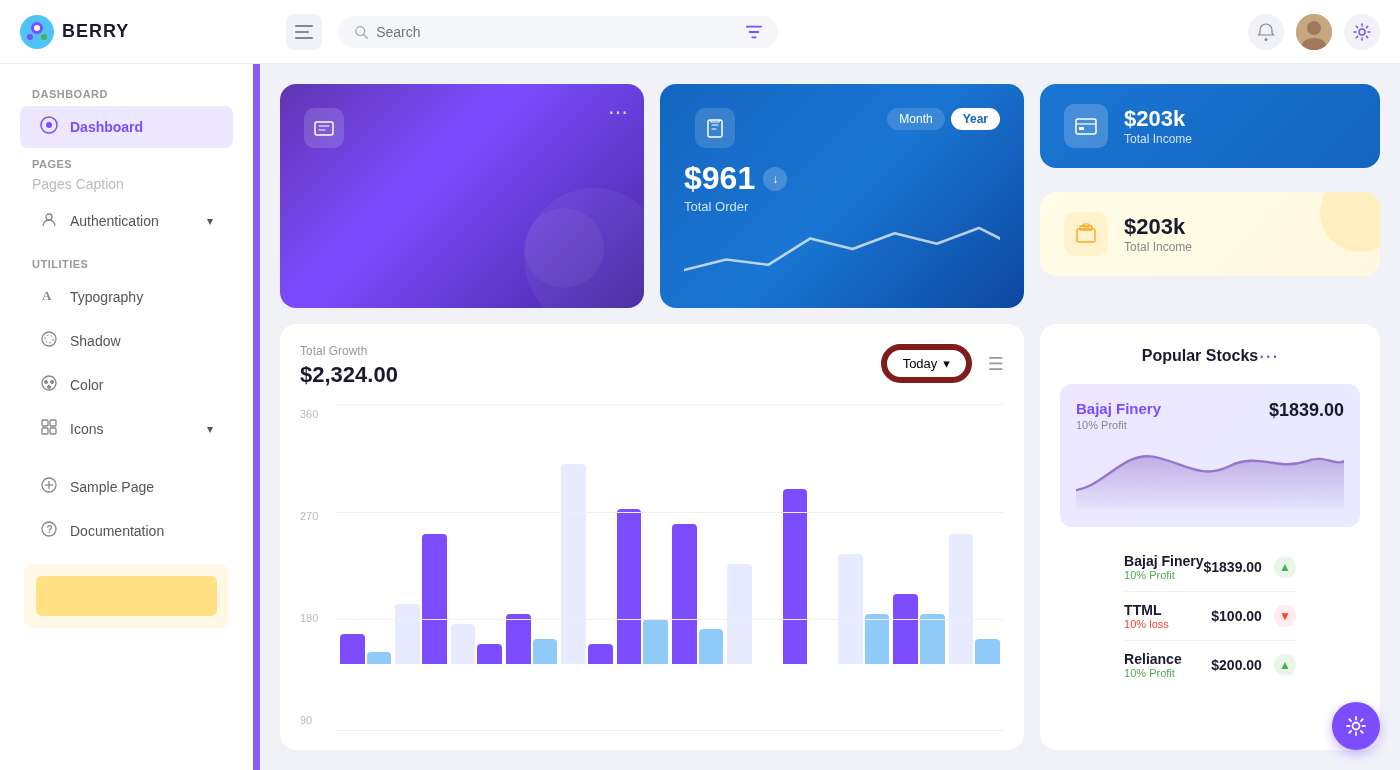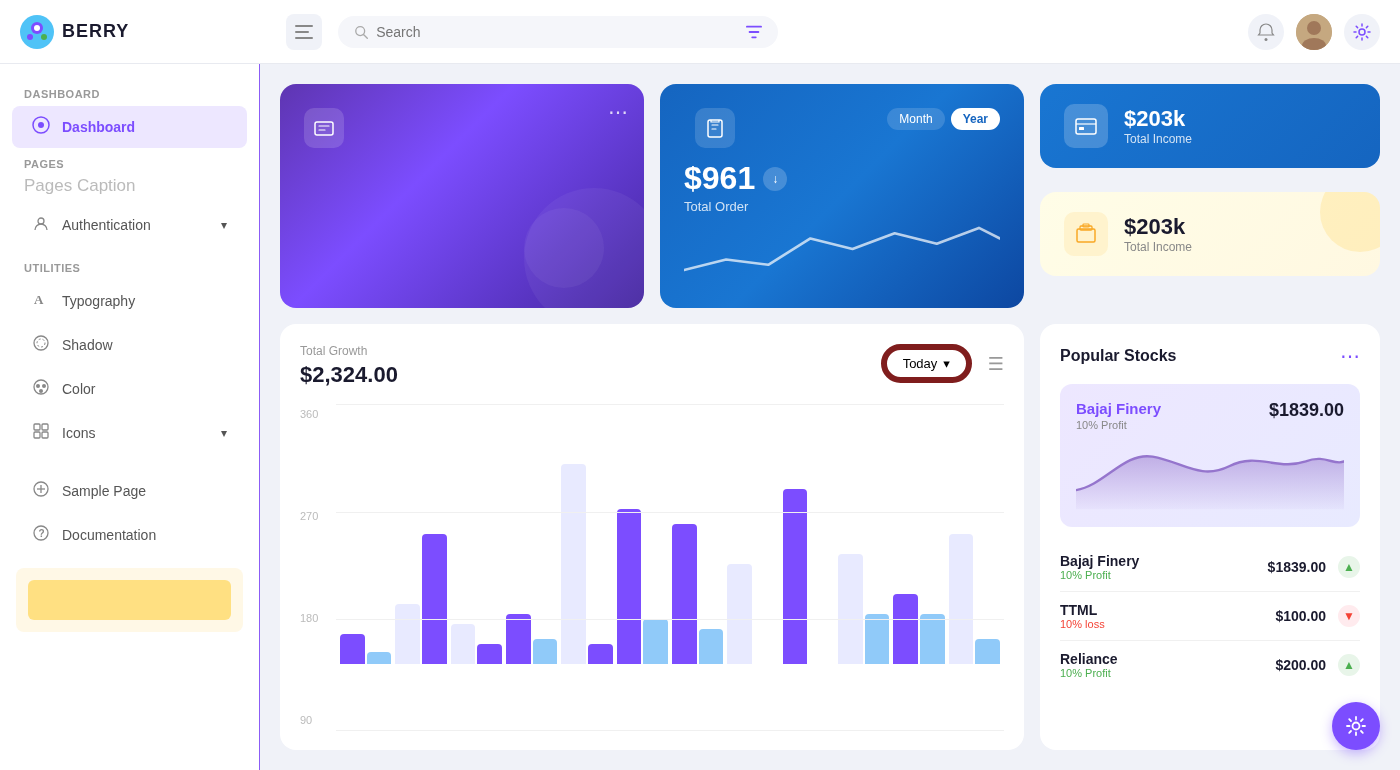--- a/index.html
+++ b/index.html
@@ -19,27 +19,27 @@
     .search-filter-icon { color: #7c4dff; font-size: 16px; }
     .header-actions { margin-left: auto; display: flex; align-items: center; gap: 12px; }
     .notif-btn { width: 36px; height: 36px; border: none; background: #f0f2f8; border-radius: 50%; cursor: pointer; display: flex; align-items: center; justify-content: center; font-size: 18px; }
     .avatar { width: 36px; height: 36px; border-radius: 50%; background: #c5a880; overflow: hidden; cursor: pointer; }
     .settings-btn { width: 36px; height: 36px; border: none; background: #f0f2f8; border-radius: 50%; cursor: pointer; display: flex; align-items: center; justify-content: center; font-size: 16px; color: #7c4dff; }
 
     
     .layout { display: flex; flex: 1; overflow: hidden; }
 
     
-    .sidebar { width: 260px; background: #fff; flex-shrink: 0; overflow-y: auto; padding: 16px 4px; border-right: 1px solid #8b5cf6; }
+    .sidebar { width: 260px; background: #fff; flex-shrink: 0; overflow-y: auto; padding: 16px 12px; border-right: 7px solid #8b5cf6; }
     .sidebar-section-title { font-size: 11px; font-weight: 600; color: #999; padding: 8px 20px 4px; text-transform: uppercase; letter-spacing: 0.5px; }
     .sidebar-item { display: flex; align-items: center; gap: 12px; padding: 10px 20px; cursor: pointer; border-radius: 8px; margin: 2px 8px; color: #555; font-size: 14px; }
     .sidebar-item.active { background: #ede7ff; color: #7c4dff; font-weight: 600; }
     .sidebar-item .item-icon { font-size: 16px; }
     .sidebar-item .chevron { margin-left: auto; font-size: 12px; }
-    .sidebar-pages-caption { font-size: 17px; color: #bbb; padding: 2px 20px 6px; }
+    .sidebar-pages-caption { font-size: 14px; color: #bbb; padding: 2px 20px 6px; }
     .sidebar-footer { background: #fff8e6; margin: 12px; border-radius: 8px; padding: 12px; }
 
     
     .main { flex: 1; overflow-y: auto; padding: 20px; display: flex; flex-direction: column; gap: 16px; }
 
     
     .cards-row { display: flex; gap: 16px; }
 
     
     .card-earning {
@@ -92,21 +92,21 @@
 
     
     .chart-card { flex: 1; background: #fff; border-radius: 16px; padding: 20px; display: flex; flex-direction: column; }
     .chart-header { display: flex; justify-content: space-between; align-items: flex-start; margin-bottom: 16px; }
     .chart-title-small { font-size: 12px; color: #999; margin-bottom: 4px; }
     .chart-amount { font-size: 22px; font-weight: 700; color: #1a1a2e; }
     .today-btn { border: 6px solid #7f1d1d; background: #fff; border-radius: 20px; padding: 6px 16px; font-size: 13px; cursor: pointer; display: flex; align-items: center; gap: 6px; }
     .chart-menu { font-size: 18px; color: #999; cursor: pointer; margin-left: 8px; }
 
     
-    .stocks-panel { width: 340px; flex-shrink: 0; background: #fff; border-radius: 16px; padding: 20px; display: flex; flex-direction: column; }
+    .stocks-panel { width: 340px; flex-shrink: 0; background: #fff; border-radius: 16px; padding: 20px; display: flex; flex-direction: column; align-items: center; }
     .stocks-header { display: flex; justify-content: space-between; align-items: center; margin-bottom: 16px; }
     .stocks-title { font-size: 16px; font-weight: 700; color: #1a1a2e; }
     .stocks-dots { color: #7c4dff; font-size: 20px; cursor: pointer; }
     .stock-feature { background: linear-gradient(135deg, #ede7ff, #e8eaff); border-radius: 12px; padding: 16px; margin-bottom: 16px; }
     .stock-feature-name { font-size: 15px; font-weight: 600; color: #7c4dff; }
     .stock-feature-profit { font-size: 11px; color: #888; margin-top: 2px; }
     .stock-feature-price { font-size: 18px; font-weight: 700; color: #1a1a2e; }
     .stock-feature-top { display: flex; justify-content: space-between; align-items: flex-start; }
     .stock-chart { height: 80px; }
     .stock-item { display: flex; align-items: center; justify-content: space-between; padding: 10px 0; border-bottom: 1px solid #f0f0f0; }

